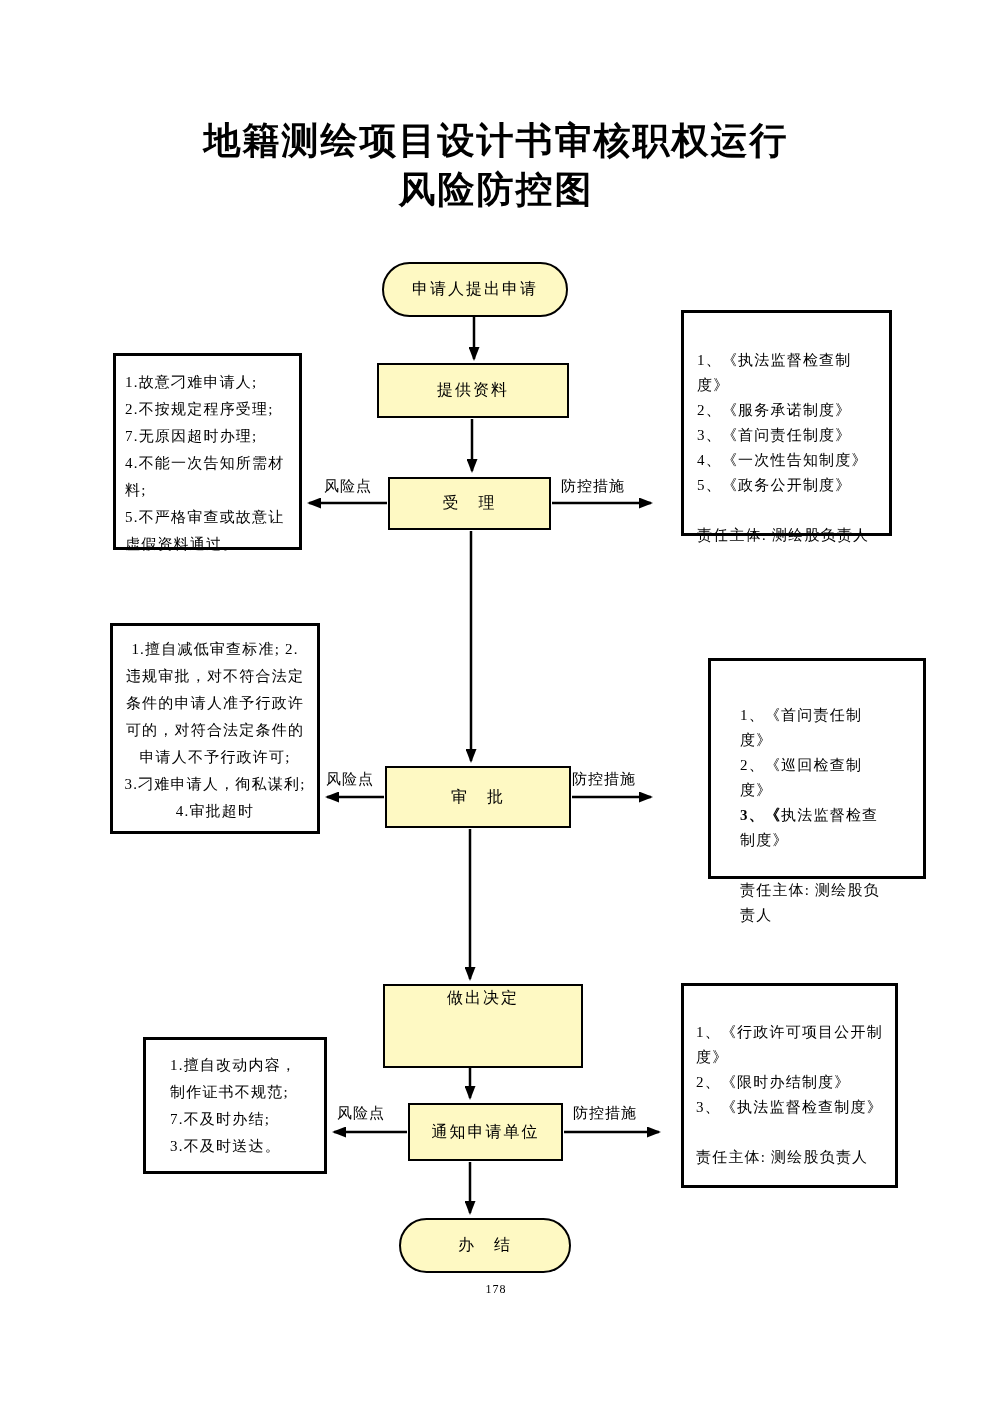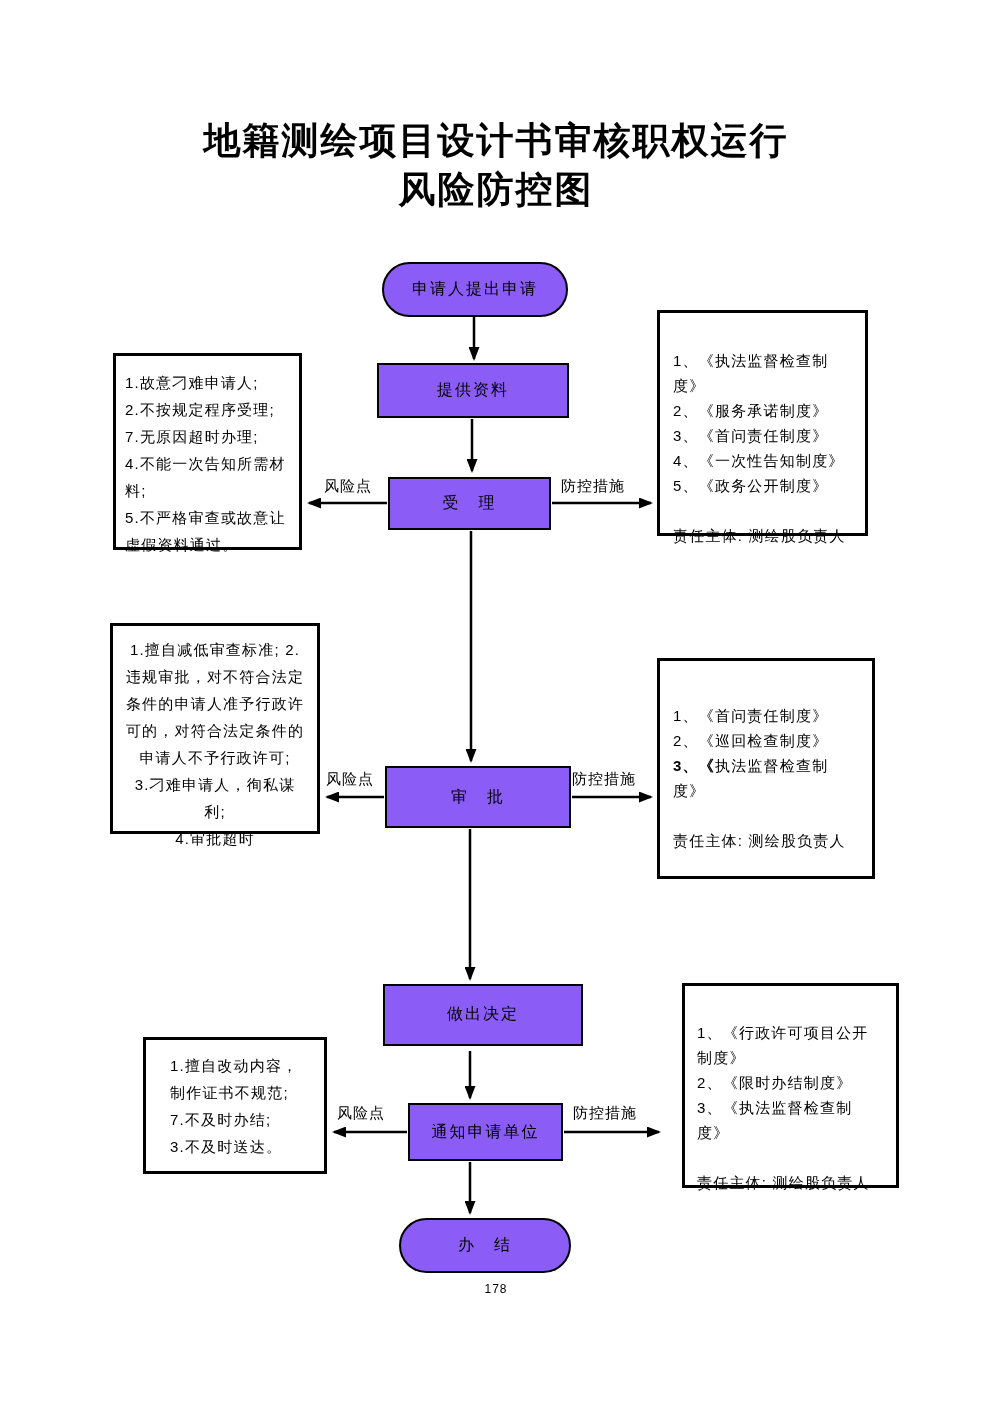--- a/index.html
+++ b/index.html
@@ -1,66 +1,66 @@
 <!DOCTYPE html>
 <html><head>
 <meta charset="utf-8">
 <style>
   html,body { margin:0; padding:0; background:#e8e8e8; }
   .page {
     position:relative;
     width:992px; height:1403px;
     margin:0 auto;
     background:#ffffff;
-    font-family:Liberation Sans, sans-serif;
+    font-family:Liberation Serif, serif;
     color:#000;
     overflow:hidden;
   }
   .title {
     position:absolute; top:116px; left:0; width:100%;
     text-align:center; font-weight:bold;
     font-size:37px; line-height:49px; letter-spacing:2px;
   }
   .connectors { position:absolute; left:0; top:0; pointer-events:none; }
   .connectors line { stroke:#000; stroke-width:2.5; }
 
   .node {
     position:absolute; box-sizing:border-box;
-    border:2.5px solid #000; background:#8b5cf6;
+    border:2.5px solid #000; background:#fef9c3;
     display:flex; align-items:center; justify-content:center;
     font-size:16px; letter-spacing:2px; text-align:center;
   }
   .oval { border-radius:28px; }
 
   #node-start   { left:382px; top:262px; width:186px; height:55px; }
   #node-provide { left:377px; top:363px; width:192px; height:55px; }
   #node-accept  { left:388px; top:477px; width:163px; height:53px; }
   #node-approve { left:385px; top:766px; width:186px; height:62px; }
-  #node-decide  { left:383px; top:984px; width:200px; height:62px; align-items:flex-start; padding-top:18px; }
+  #node-decide  { left:383px; top:984px; width:200px; height:84px; align-items:flex-start; padding-top:2px; }
   #node-notify  { left:408px; top:1103px; width:155px; height:58px; }
   #node-end     { left:399px; top:1218px; width:172px; height:55px; }
 
   .side-box {
     position:absolute; box-sizing:border-box;
     border:3px solid #000; background:#fff;
     font-size:15px; letter-spacing:1.2px;
   }
   .side-box p { margin:0; }
   .risk-box { line-height:27px; }
-  .measure-box { line-height:25px; }
+  .measure-box { line-height:25px;margin-left:24px; }
   .owner-line { margin-top:25px !important; }
   .bold-num::first-letter { font-weight:bold; }
 
   #risk-accept    { left:113px; top:353px; width:189px; height:197px; padding:13px 9px; }
   #risk-approve   { left:110px; top:623px; width:210px; height:211px; padding:10px 11px;text-align:center; }
   #risk-notify    { left:143px; top:1037px; width:184px; height:137px; padding:12px 24px; }
 
   #measure-accept  { left:657px; top:310px; width:211px; height:226px; padding:35px 13px 0; }
-  #measure-approve { left:657px; top:658px; width:218px; height:221px; padding:42px 13px 0; }
-  #measure-notify  { left:682px; top:983px; width:217px; height:205px; padding:34px 12px 0; }
+  #measure-approve { left:684px; top:658px; width:218px; height:221px; padding:42px 29px 0; }
+  #measure-notify  { left:657px; top:983px; width:217px; height:205px; padding:34px 12px 0; }
 
   .arrow-label {
     position:absolute; font-size:15px; letter-spacing:1px; white-space:nowrap;
   }
   #lbl-risk-1    { left:324px; top:477px; }
   #lbl-measure-1 { left:561px; top:477px; }
   #lbl-risk-2    { left:326px; top:770px; }
   #lbl-measure-2 { left:572px; top:770px; }
   #lbl-risk-3    { left:337px; top:1104px; }
   #lbl-measure-3 { left:573px; top:1104px; }

